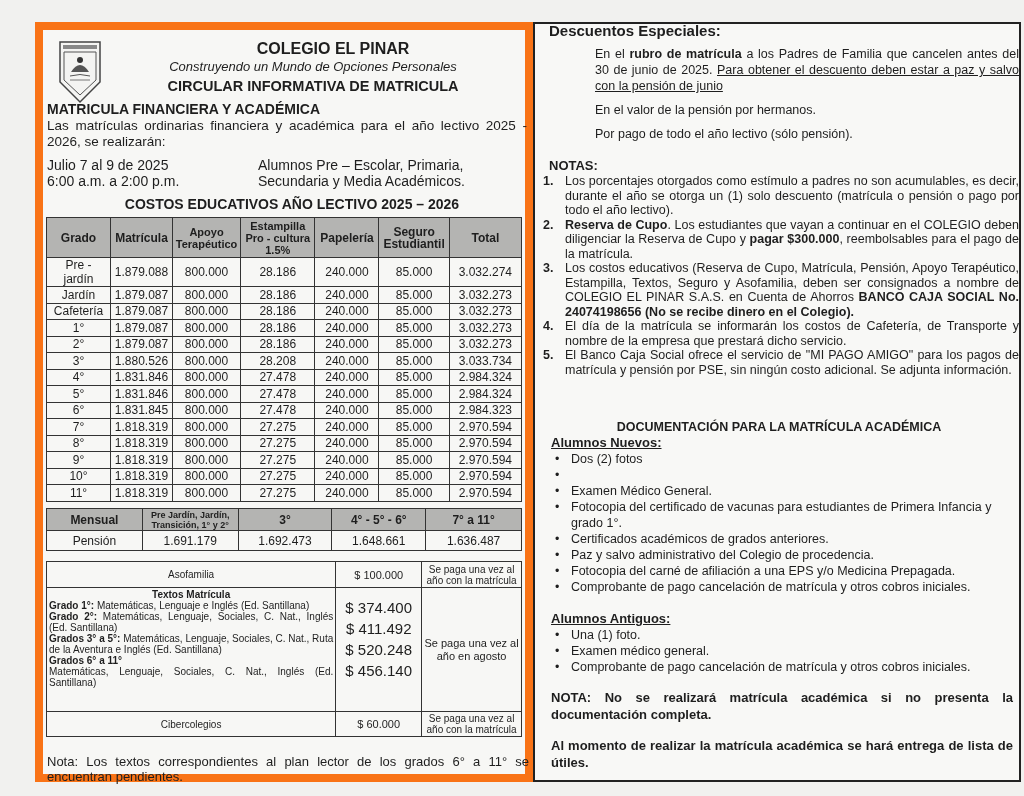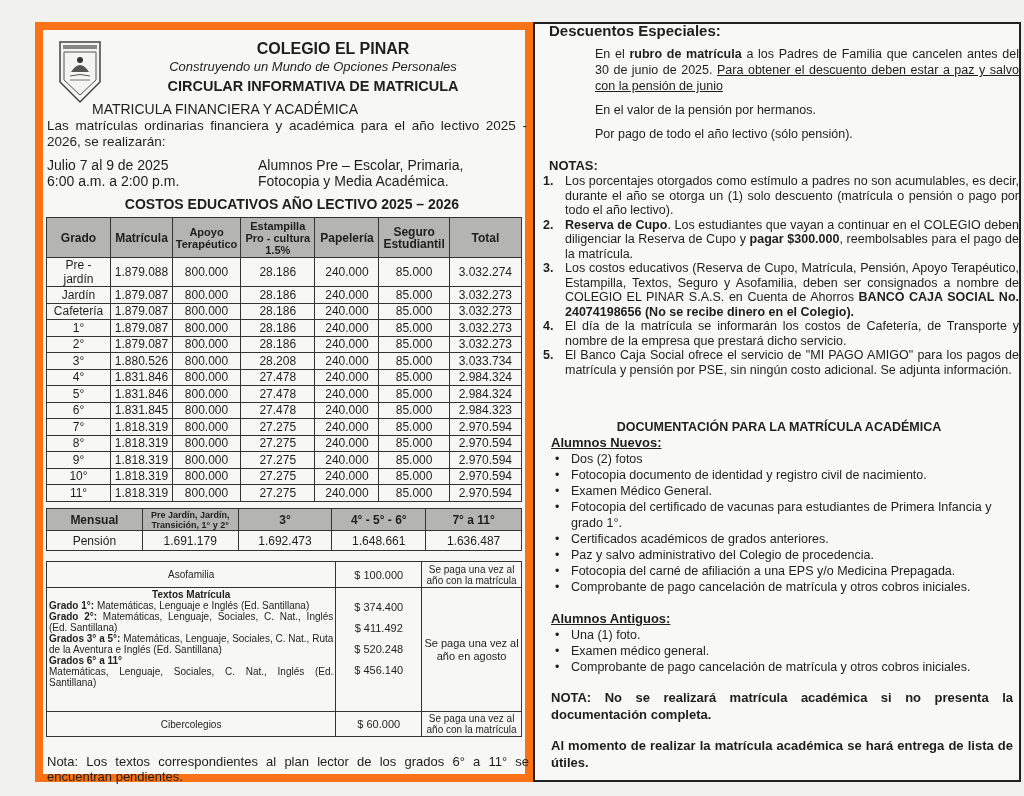--- a/index.html
+++ b/index.html
@@ -27,21 +27,21 @@
   .motto {
     position: absolute; left: 60px; top: 29px; width: 420px;
     text-align: center; font-style: italic; font-size: 13px;
   }
   .circular-title {
     position: absolute; left: 60px; top: 48px; width: 420px;
     text-align: center; font-weight: bold; font-size: 14.5px;
   }
   .section-title {
     position: absolute; left: 4px; top: 71px;
-    font-weight: normal; font-size: 14px; margin-left: 45px;
+    font-weight: bold; font-size: 14px;
   }
   .intro {
     position: absolute; left: 4px; top: 88px; width: 480px;
     font-size: 13.5px; line-height: 16px; text-align: justify;
   }
   .dates { position: absolute; left: 4px; top: 127px; font-size: 14px; line-height: 16px; }
   .students { position: absolute; left: 215px; top: 127px; font-size: 14px; line-height: 16px; }
   .costs-title {
     position: absolute; left: 0; top: 166px; width: 498px;
     text-align: center; font-weight: bold; font-size: 14px;
@@ -132,21 +132,21 @@
     <div class="motto">Construyendo un Mundo de Opciones Personales</div>
     <div class="circular-title">CIRCULAR INFORMATIVA DE MATRICULA</div>
     <div class="section-title">MATRICULA FINANCIERA Y ACADÉMICA</div>
     <div class="intro">Las matrículas ordinarias financiera y académica para el año lectivo 2025 - 2026, se realizarán:</div>
     <div class="dates">
       <div>Julio 7 al 9 de 2025</div>
       <div>6:00 a.m. a 2:00 p.m.</div>
     </div>
     <div class="students">
       <div>Alumnos Pre – Escolar, Primaria,</div>
-      <div>Fotocopia y Media Académica.</div>
+      <div>Secundaria y Media Académicos.</div>
     </div>
     <div class="costs-title">COSTOS EDUCATIVOS AÑO LECTIVO 2025 – 2026</div>
 
     <table class="fee-table">
       <thead>
         <tr>
           <th class="big" style="width:62px">Grado</th>
           <th class="big" style="width:60px">Matrícula</th>
           <th style="width:66px">Apoyo Terapéutico</th>
           <th style="width:72px">Estampilla Pro - cultura 1.5%</th>
@@ -312,21 +312,21 @@
         <td class="note" style="width:100px;text-align:center">Se paga una vez al año con la matrícula</td>
       </tr>
       <tr>
         <td class="texts" style="height:124px">
           <div class="t-head">Textos Matrícula</div>
           <div><b>Grado 1°:</b> <span>Matemáticas, Lenguaje e Inglés (Ed. Santillana)</span></div>
           <div><b>Grado 2°:</b> <span>Matemáticas, Lenguaje, Sociales, C. Nat., Inglés (Ed. Santillana)</span></div>
           <div><b>Grados 3° a 5°:</b> <span>Matemáticas, Lenguaje, Sociales, C. Nat., Ruta de la Aventura e Inglés (Ed. Santillana)</span></div>
           <div><b>Grados 6° a 11°</b><br><span>Matemáticas, Lenguaje, Sociales, C. Nat., Inglés (Ed. Santillana)</span></div>
         </td>
-        <td class="prices" style="font-size:11px;padding-top:14px">
+        <td class="prices" style="font-size:15px;padding-top:14px">
           <span class="price-row">$ 374.400</span>
           <span class="price-row">$ 411.492</span>
           <span class="price-row">$ 520.248</span>
           <span class="price-row">$ 456.140</span>
         </td>
         <td class="note" style="text-align:center;font-size:11px;line-height:13px">Se paga una vez al año en agosto</td>
       </tr>
       <tr>
         <td style="height:24px;text-align:center">Cibercolegios</td>
         <td style="text-align:center;font-size:11px">$ 60.000</td>
@@ -372,21 +372,20 @@
 
     <div class="doc-title">DOCUMENTACIÓN PARA LA MATRÍCULA ACADÉMICA</div>
     <div class="group-title" style="top:411px">Alumnos Nuevos:</div>
     <ul class="bullet-list" style="top:427px" id="new-list">
         <li>
           <span class="dot">•</span>
           <span>Dos (2) fotos</span>
         </li>
         <li>
           <span class="dot">•</span>
-          <span>Fotocopia documento de identidad y registro civil de nacimiento.</span>
         </li>
         <li>
           <span class="dot">•</span>
           <span>Examen Médico General.</span>
         </li>
         <li>
           <span class="dot">•</span>
           <span>Fotocopia del certificado de vacunas para estudiantes de Primera Infancia y grado 1°.</span>
         </li>
         <li>

